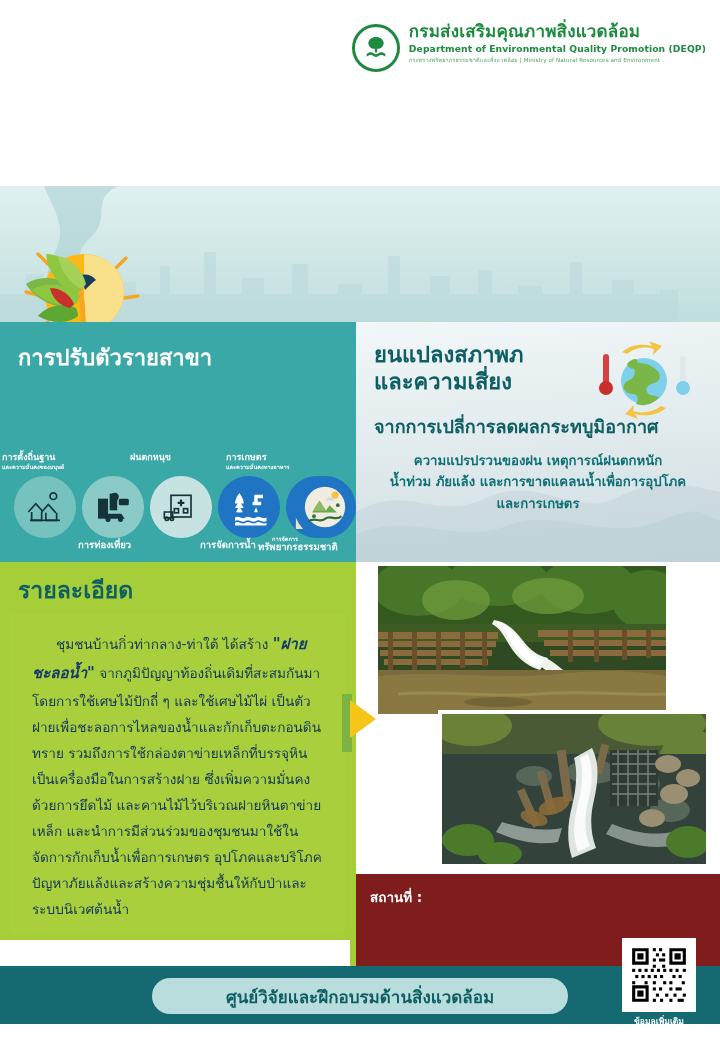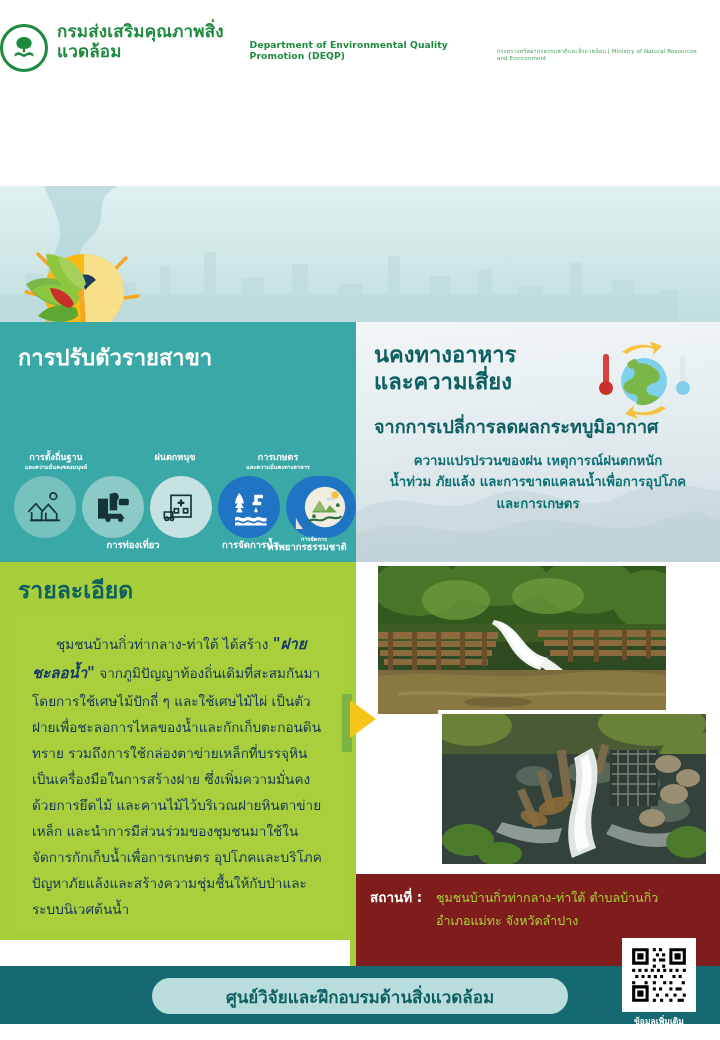--- a/index.html
+++ b/index.html
@@ -8,21 +8,21 @@
     font-family:"DejaVu Sans","Liberation Sans",sans-serif;
   }
 
   .poster{position:absolute;inset:0;background:#ffffff;}
 
   
   .header{position:absolute;left:0;top:0;width:720px;height:196px;background:#ffffff;overflow:hidden;}
   .deqp{position:absolute;right:14px;top:22px;display:flex;align-items:flex-start;gap:9px;}
   .deqp-seal{width:42px;height:42px;border-radius:50%;background:#ffffff;border:3px solid #1d8a3f;
              display:flex;align-items:center;justify-content:center;flex:0 0 auto;margin-top:2px;}
-  .deqp-txt{display:flex;flex-direction:row;align-items:flex-end;}
+  .deqp-txt{display:flex;flex-direction:column;}
   .deqp-th{font-size:17px;font-weight:bold;color:#1d8a3f;letter-spacing:.2px;line-height:1.15;}
   .deqp-en{font-size:9.2px;font-weight:bold;color:#1d8a3f;letter-spacing:.1px;margin-top:1px;}
   .deqp-sub{font-size:5.6px;color:#4aa35e;letter-spacing:.1px;margin-top:2px;}
 
   
   .banner-wrap{position:absolute;left:118px;top:74px;width:602px;height:108px;}
   .banner-green{position:absolute;inset:0;background:linear-gradient(100deg,#8cc63f 0%,#5cb33a 42%,#3f9e33 100%);
                 clip-path:polygon(2% 0,100% 0,100% 100%,0 100%);}
   .banner-grey{position:absolute;left:12px;top:9px;right:26px;bottom:11px;
                background:linear-gradient(180deg,#f2f3f2 0%,#e7e9e7 100%);
@@ -41,21 +41,21 @@
   .bulb{position:absolute;left:14px;top:52px;width:136px;height:176px;}
 
   
   .teal{position:absolute;left:0;top:322px;width:356px;height:240px;background:#3ba8a8;}
   .teal h2{margin:0;position:absolute;left:18px;top:18px;font-size:22px;font-weight:bold;color:#ffffff;}
   .teal p{margin:0;position:absolute;left:18px;top:52px;width:326px;
           font-size:14.5px;font-weight:bold;color:#ffffff;line-height:1.55;}
 
   .icon-row{position:absolute;left:0;top:452px;width:356px;height:102px;}
   .ico{position:absolute;border-radius:50%;display:flex;align-items:center;justify-content:center;}
-  .cap{position:absolute;text-align:center;color:#ffffff;font-weight:bold;line-height:1.12;}
+  .cap{position:absolute;color:#ffffff;font-weight:bold;line-height:1.12;}
   .cap.top{font-size:9px;}
   .cap.sub{font-size:5.6px;font-weight:bold;}
   .cap.bot{font-size:9.5px;}
 
   
   .greenp{position:absolute;left:356px;top:322px;width:364px;height:240px;
           background:linear-gradient(175deg,#f2f7f8 0%,#dfe9ec 55%,#cfdde2 100%);overflow:hidden;}
   .greenp-hills{position:absolute;left:0;bottom:0;width:364px;height:120px;opacity:.5;}
   .greenp h2{margin:0;position:absolute;left:18px;top:20px;font-size:22px;font-weight:bold;color:#0e5f63;line-height:1.22;}
   .greenp .sub2{position:absolute;left:18px;top:90px;font-size:18px;font-weight:bold;color:#0e5f63;}
@@ -272,21 +272,21 @@
     <div class="cap bot" style="left:258px;top:90px;width:98px;">ทรัพยากรธรรมชาติ</div>
   </div>
 
   <div class="greenp">
     <svg class="greenp-hills" viewBox="0 0 364 120" preserveAspectRatio="none" aria-hidden="true">
       <path d="M0 70c50-30 80 10 130-14s90 20 130 0 60-16 104-6v70H0z" fill="#c3d4da"></path>
       <path d="M0 92c60-24 100 12 150-8s100 16 150-4 44-6 64-2v42H0z" fill="#b2c7cf"></path>
     </svg>
 
     <h2>
-      <span>นคงทางอาหาร</span><br>
+      <span>ยนแปลงสภาพภ</span><br>
       <span>และความเสี่ยง</span>
     </h2>
     <div class="sub2">จากการเปลี่การลดผลกระทบูมิอากาศ</div>
 
     <svg class="globe" viewBox="0 0 104 78" aria-hidden="true">
       <path d="M30 10c8-7 20-9 30-6l-3-5 13 5-9 9 1-6c-9-3-20-1-27 5z" fill="#f5c242"></path>
       <path d="M74 66c-8 7-21 9-31 6l3 5-13-5 9-9-1 6c9 3 21 1 28-5z" fill="#f5c242"></path>
       <circle cx="52" cy="39" r="23" fill="#7fd0ea"></circle>
       <path d="M36 22c6 2 8 8 6 12s-8 4-10 9 4 9 9 9 6 6 3 10c8 3 18 0 23-7-5-2-10-1-12-5s2-8 7-9 7-6 5-10c-4-6-12-10-20-10-4 0-8 0-11 1z" fill="#7ab648"></path>
       <path d="M44 17c3 3 2 7-1 9s-7 0-8-4c2-3 5-5 9-5z" fill="#7ab648"></path>
@@ -418,24 +418,20 @@
       <g fill="#8a6a3a" opacity=".9">
         <ellipse cx="112" cy="92" rx="16" ry="8" transform="rotate(-20 112 92)"></ellipse>
         <ellipse cx="92" cy="104" rx="14" ry="7" transform="rotate(18 92 104)"></ellipse>
       </g>
     </svg>
   </div>
 
   <div class="limebar"></div>
   <div class="loc">
     <div class="loc-key">สถานที่ :</div>
-    <div class="loc-val">
-      <span>ชุมชนบ้านกิ่วท่ากลาง-ท่าใต้ ตำบลบ้านกิ่ว</span><br>
-      <span>อำเภอแม่ทะ จังหวัดลำปาง</span>
-    </div>
   </div>
 
   <div class="footer"></div>
   <div class="footpill">ศูนย์วิจัยและฝึกอบรมด้านสิ่งแวดล้อม</div>
 
   <div class="qrbox">
     <svg viewBox="0 0 60 60" width="62" height="62" aria-hidden="true">
       <rect width="60" height="60" fill="#ffffff"></rect>
       <g fill="#000000">
         <path d="M4 4h16v16H4zM7 7v10h10V7z"></path>

